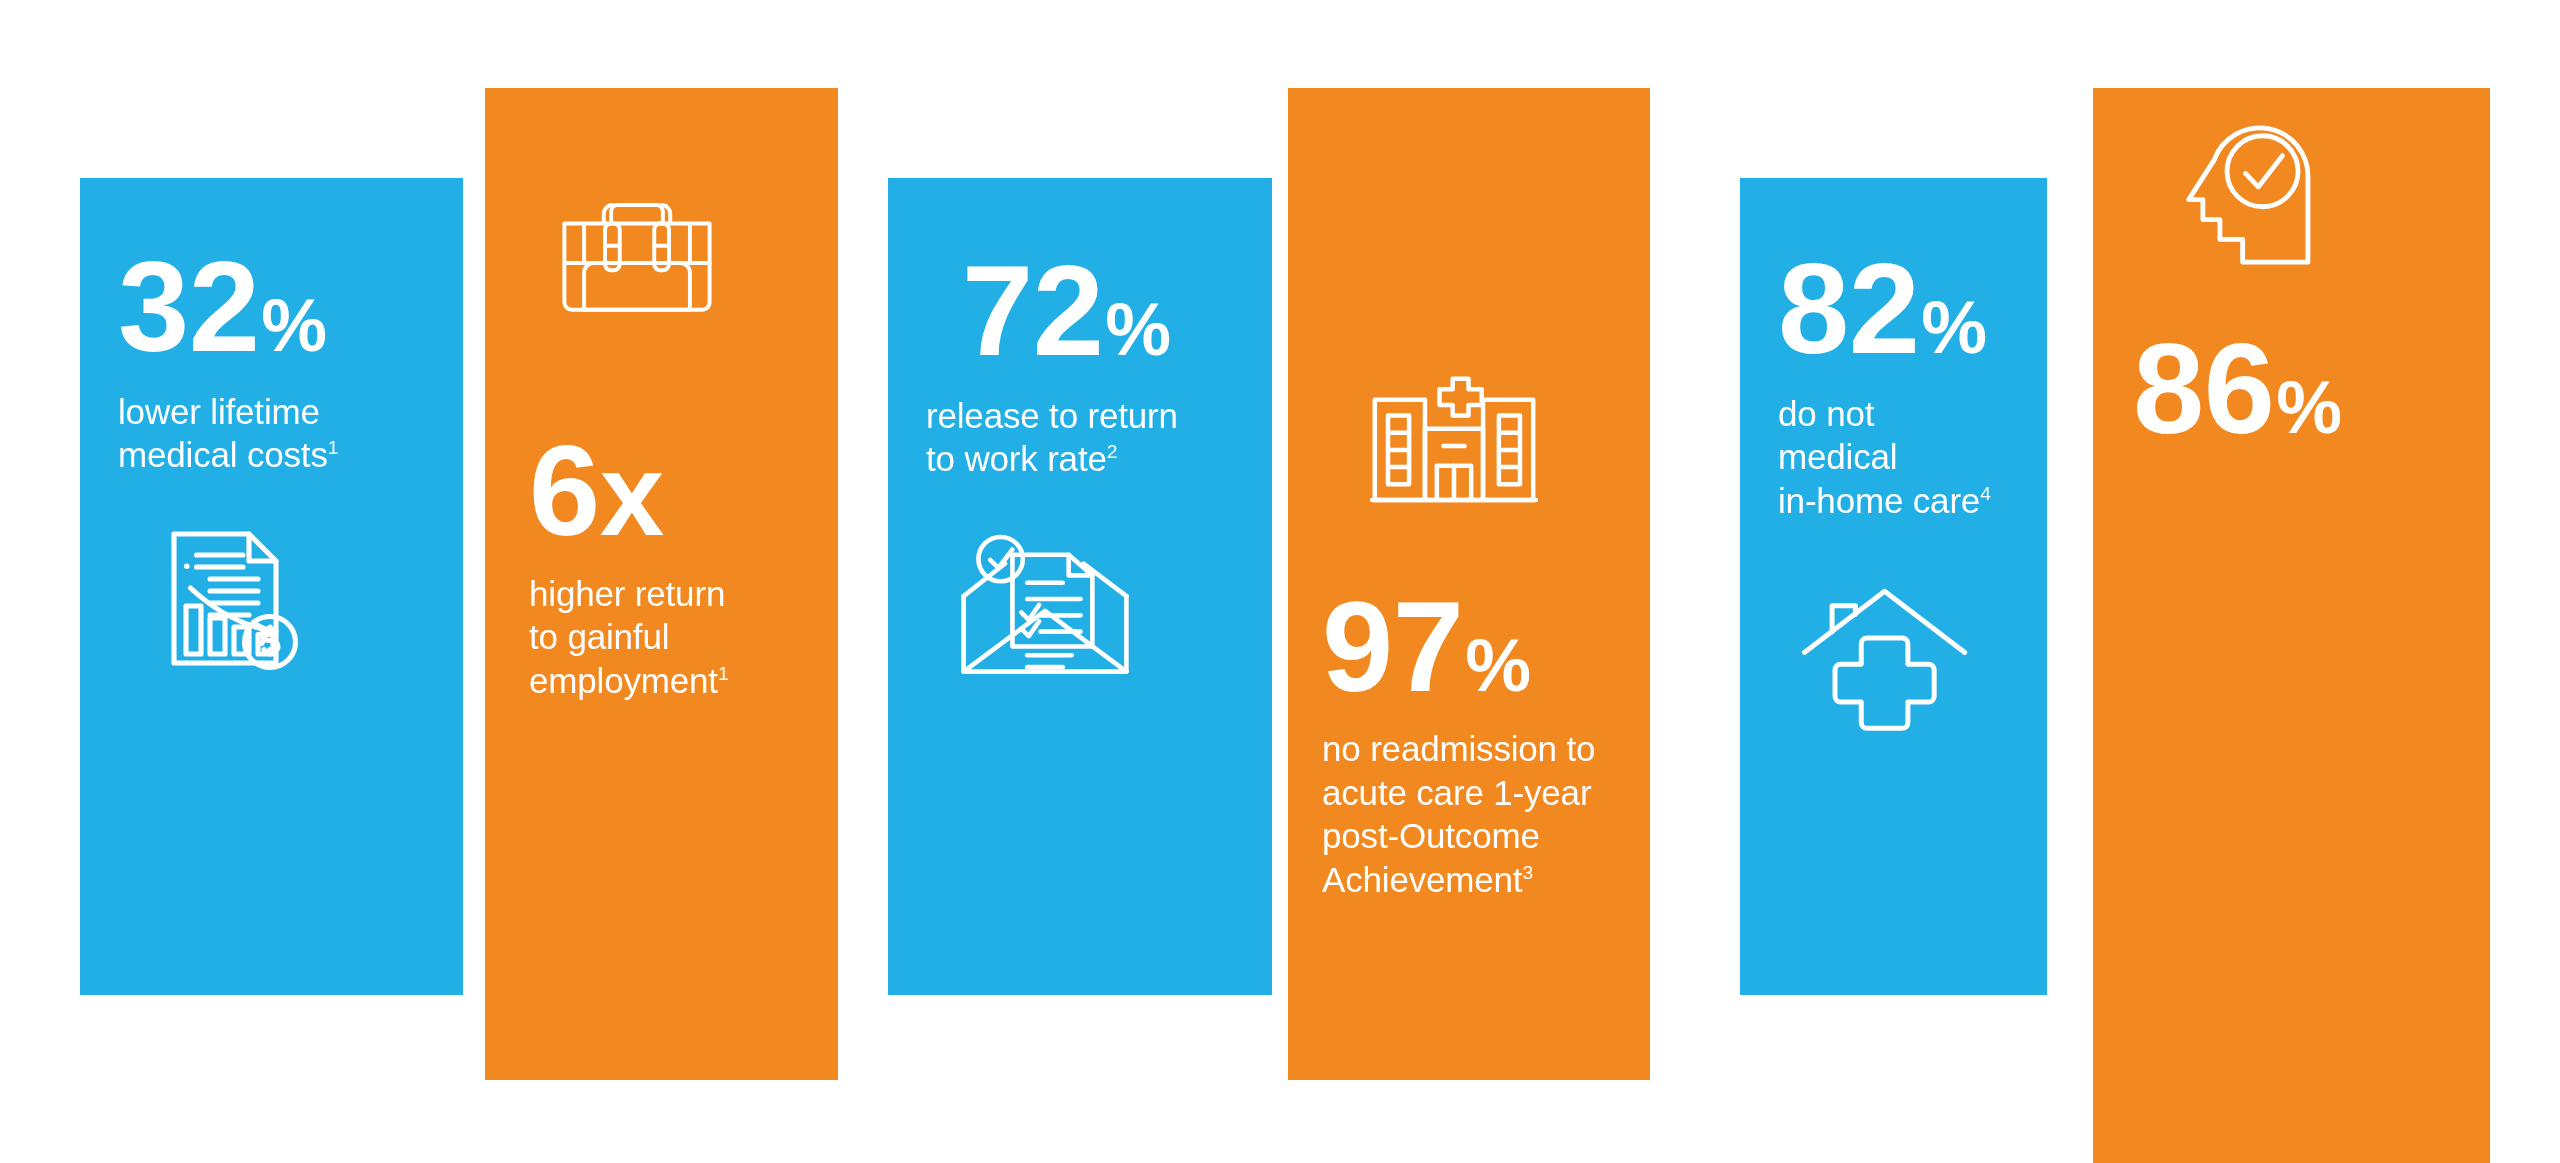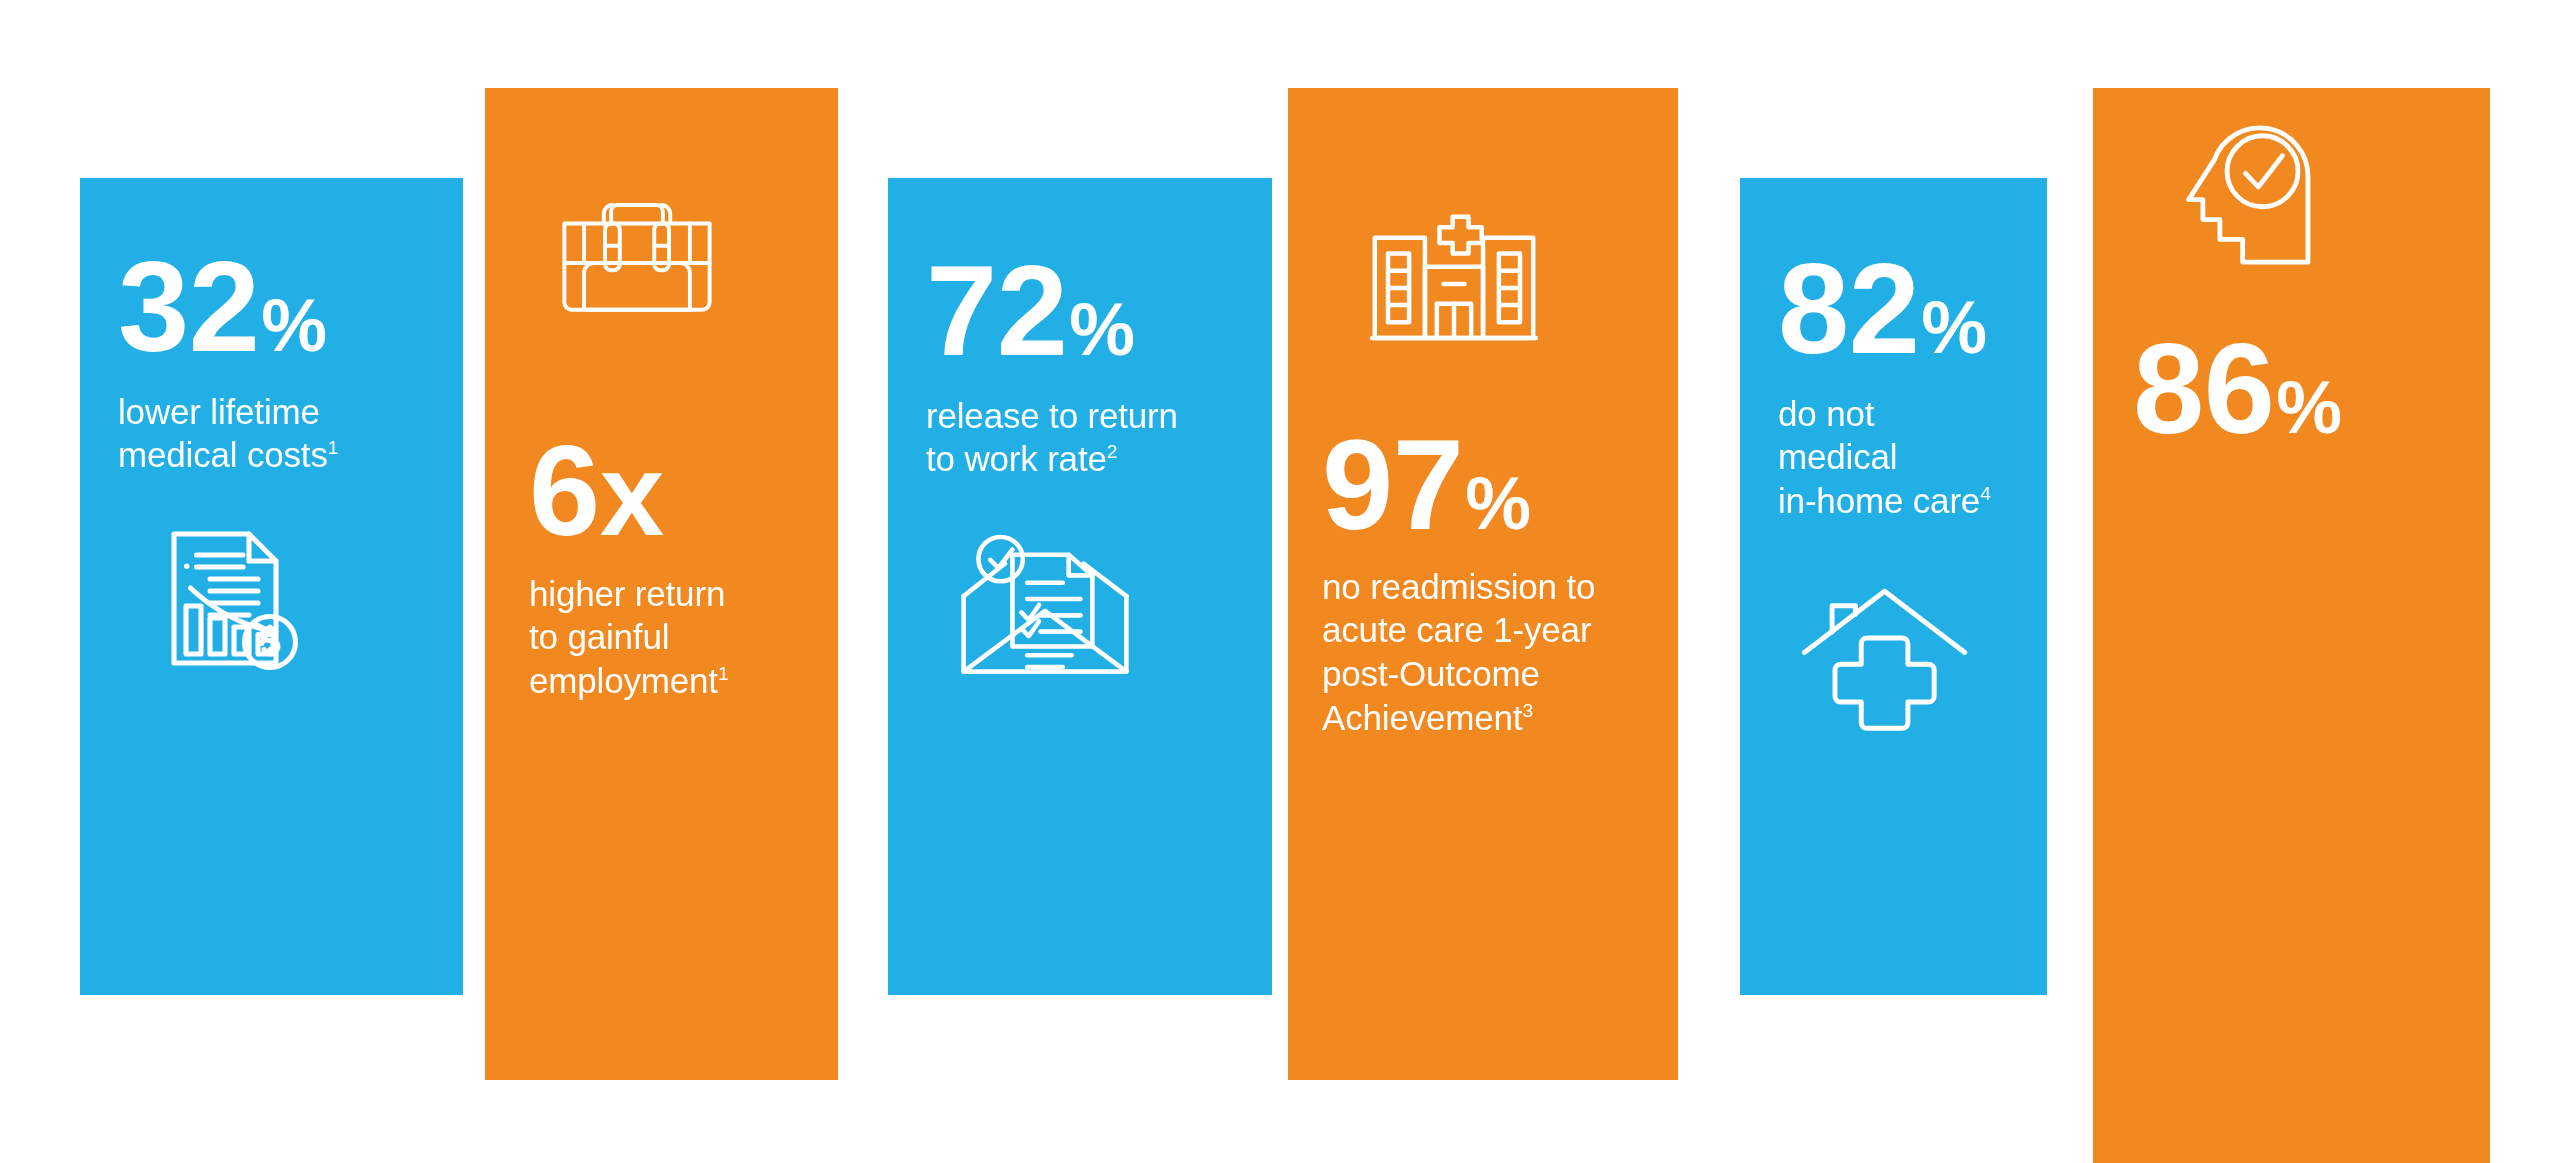--- a/index.html
+++ b/index.html
@@ -30,21 +30,21 @@
     display: flex;
     flex-direction: column;
   }
   .panel.blue   { background: #22AFE6; padding-left: 38px; }
   .panel.orange { background: #F28820; }
 
   
   .p1 { left: 80px;   top: 178px; width: 383px; height: 817px; padding: 0 44px; }
   .p2 { left: 485px;  top: 88px;  width: 353px; height: 992px; padding: 0 44px; }
   .p3 { left: 888px;  top: 178px; width: 384px; height: 817px; padding: 0 44px; }
-  .p4 { left: 1288px; top: 88px;  width: 390px; height: 992px; padding: 16px 34px; }
+  .p4 { left: 1288px; top: 88px;  width: 362px; height: 992px; padding: 16px 34px; justify-content: center; }
   .p5 { left: 1698px; top: 178px; width: 307px; height: 817px; padding: 0 44px; margin-left: 42px; }
   .p6 { left: 2093px; top: 88px;  width: 397px; height: 1124px; padding: 0 40px; }
 
   
   .stat {
     font-weight: 700;
     line-height: 0.95;
     letter-spacing: -0.035em;
     white-space: nowrap;
     display: flex;
@@ -89,21 +89,21 @@
 
   
   .p1 .stat     { margin-top: 68px; }
   .p1 .caption  { margin-top: 22px; }
   .p1 .icon     { margin-top: 48px; margin-left: 38px; }
 
   .p2 .icon     { margin-top: 108px; margin-left: 28px; }
   .p2 .stat     { margin-top: 110px; }
   .p2 .caption  { margin-top: 20px; }
 
-  .p3 .stat     { margin-top: 72px; }
+  .p3 .stat     { margin-top: 72px; margin-left: 36px; }
   .p3 .caption  { margin-top: 22px; }
   .p3 .icon     { margin-top: 50px; margin-left: 30px; }
 
   .p4 .icon     { margin-top: 110px; margin-left: 46px; }
   .p4 .stat     { margin-top: 78px; }
   .p4 .caption  { margin-top: 19px; }
 
   .p5 .stat     { margin-top: 70px; }
   .p5 .caption  { margin-top: 22px; }
   .p5 .icon     { margin-top: 62px; margin-left: 22px; }

